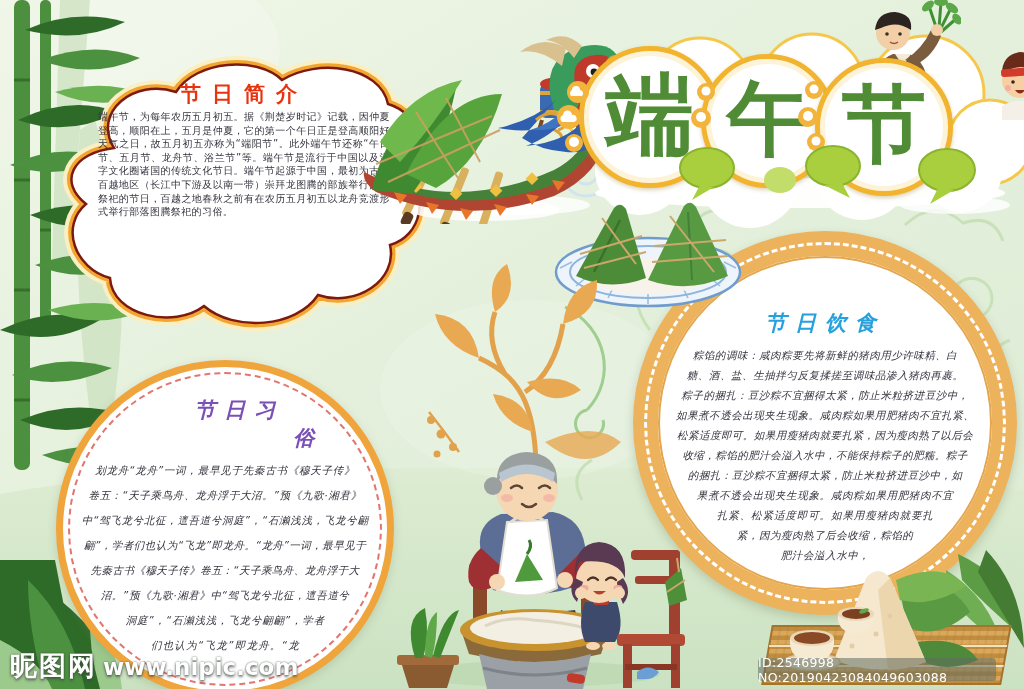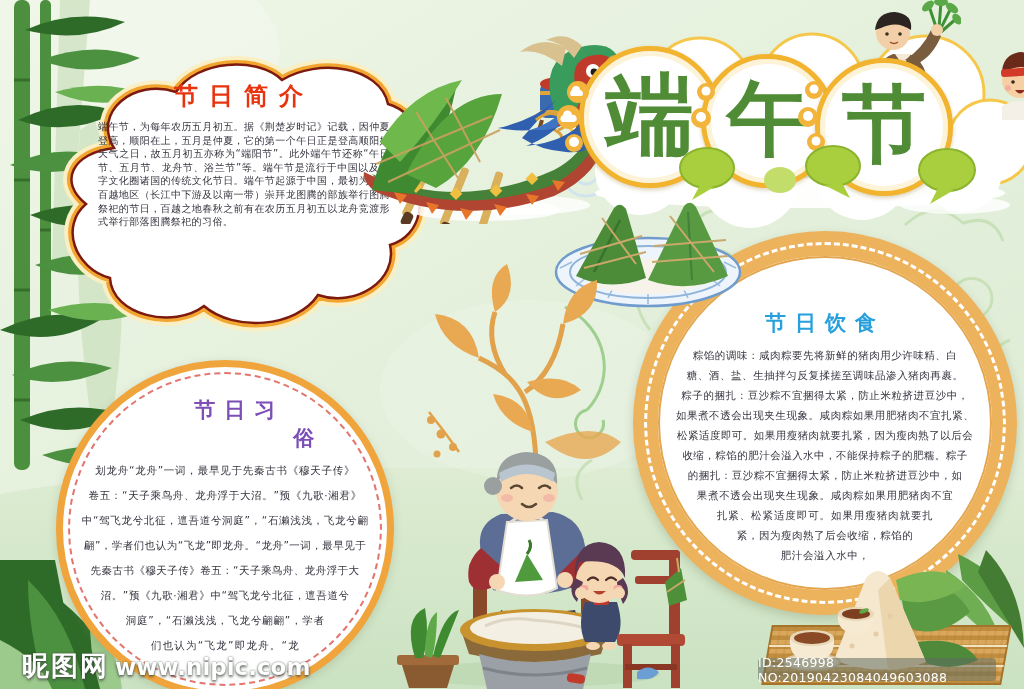--- a/index.html
+++ b/index.html
@@ -11,30 +11,30 @@
 
   
   .floor{position:absolute;left:-30px;right:-30px;top:468px;bottom:0;
     background:linear-gradient(#ddecd2,#cbe2c2);border-radius:45% 30% 0 0/40px;}
   .blotch{position:absolute;border-radius:50%;background:#fff;opacity:.16;}
 
   
   .cloud-box{left:52px;top:50px;width:382px;height:300px;}
   .cloud-box svg{position:absolute;inset:0;}
   .cloud-text{position:absolute;left:46px;right:44px;top:30px;}
-  .cloud-text h2{margin:0 0 8px 0;text-align:center;font-size:24px;font-weight:bold;
+  .cloud-text h2{margin:0 0 2px 0;text-align:center;font-size:21px;font-weight:bold;
     letter-spacing:11px;color:#e8330f;}
   .cloud-text p{margin:0;font-size:10px;line-height:13.6px;letter-spacing:.4px;
     color:#34343f;text-align:justify;}
 
   
   .circle-customs{left:56px;top:360px;width:338px;height:338px;border-radius:50%;
     background:#fff;border:7px solid #f0a43c;box-shadow:0 3px 8px rgba(120,130,90,.25);}
   .circle-customs .dash{position:absolute;inset:5px;border:2px dashed #e2766e;border-radius:50%;}
-  .circ-flow{position:absolute;inset:9px;overflow:hidden;border-radius:50%;}
+  .circ-flow{position:absolute;inset:9px;overflow:hidden;border-radius:50%;font-style:italic;}
   .shape-l{float:left;width:50%;height:100%;
     shape-outside:polygon(0 0,100% 0,50% 6.7%,13.4% 25%,0 50%,13.4% 75%,50% 93.3%,100% 100%,0 100%);
     shape-margin:4px;}
   .shape-r{float:right;width:50%;height:100%;
     shape-outside:polygon(100% 0,0 0,50% 6.7%,86.6% 25%,100% 50%,86.6% 75%,50% 93.3%,0 100%,100% 100%);
     shape-margin:4px;}
   .circ-flow h2{margin:20px 0 6px 0;text-align:center;font-size:21px;font-weight:bold;letter-spacing:9px;}
   .circle-customs h2{color:#7b4fb5;text-align:right;}
   .circ-flow p{margin:0;font-size:10.5px;line-height:25px;letter-spacing:.3px;
     color:#34343f;text-align:justify;}
@@ -51,21 +51,21 @@
   .tc{position:absolute;border-radius:50%;background:#fff;border:5px solid #f2b42e;
     display:flex;align-items:center;justify-content:center;
     box-shadow:0 2px 4px rgba(150,120,40,.35), inset 0 0 0 5px #fdf3d8;}
   .tc span{font-size:88px;font-weight:bold;color:#4f8c35;line-height:1;
     font-family:"DejaVu Serif",serif;transform:translateY(-3px);}
   #tc1{left:579px;top:46px;width:142px;height:142px;}
   #tc2{left:701px;top:54px;width:134px;height:134px;}
   #tc3{left:815px;top:58px;width:138px;height:138px;}
 
   
-  .wm{left:22px;top:648px;color:#fff;font-weight:bold;
+  .wm{left:10px;top:648px;color:#fff;font-weight:bold;
     text-shadow:0 2px 3px rgba(60,70,60,.7),0 0 2px rgba(60,70,60,.8);white-space:nowrap;}
   .wm .logo{font-size:27px;letter-spacing:2px;}
   .wm .url{font-size:23px;margin-left:6px;}
   .idbar{left:758px;top:658px;width:238px;height:23px;background:rgba(96,108,96,.55);
     border-radius:4px;color:#fff;font-size:12.5px;display:flex;align-items:center;
     justify-content:center;letter-spacing:.3px;}
 </style>
 </head>
 <body>
 

